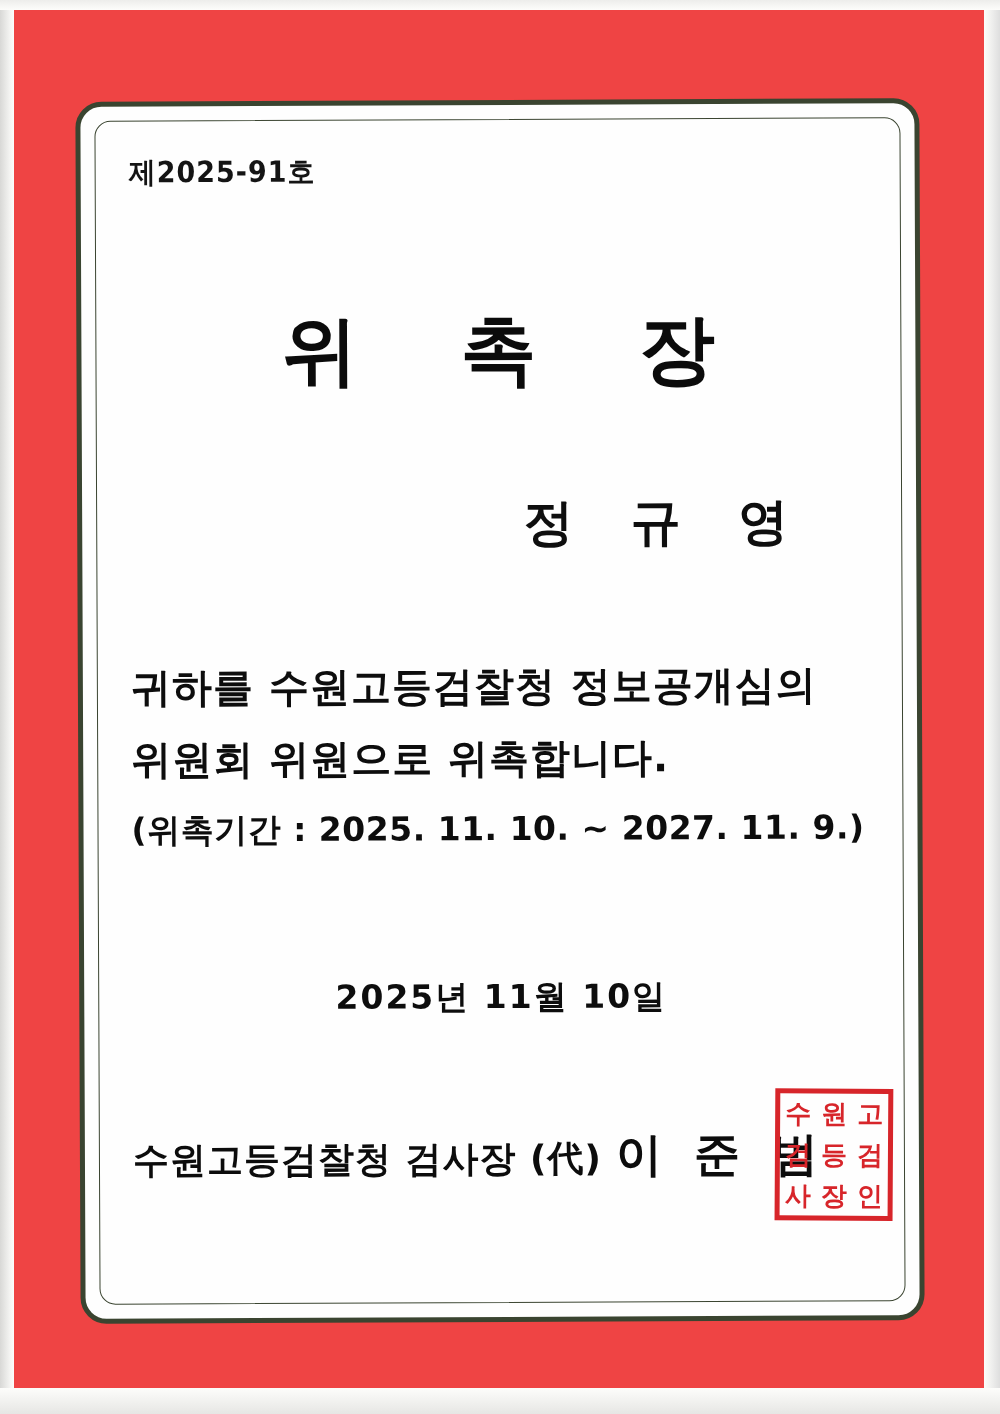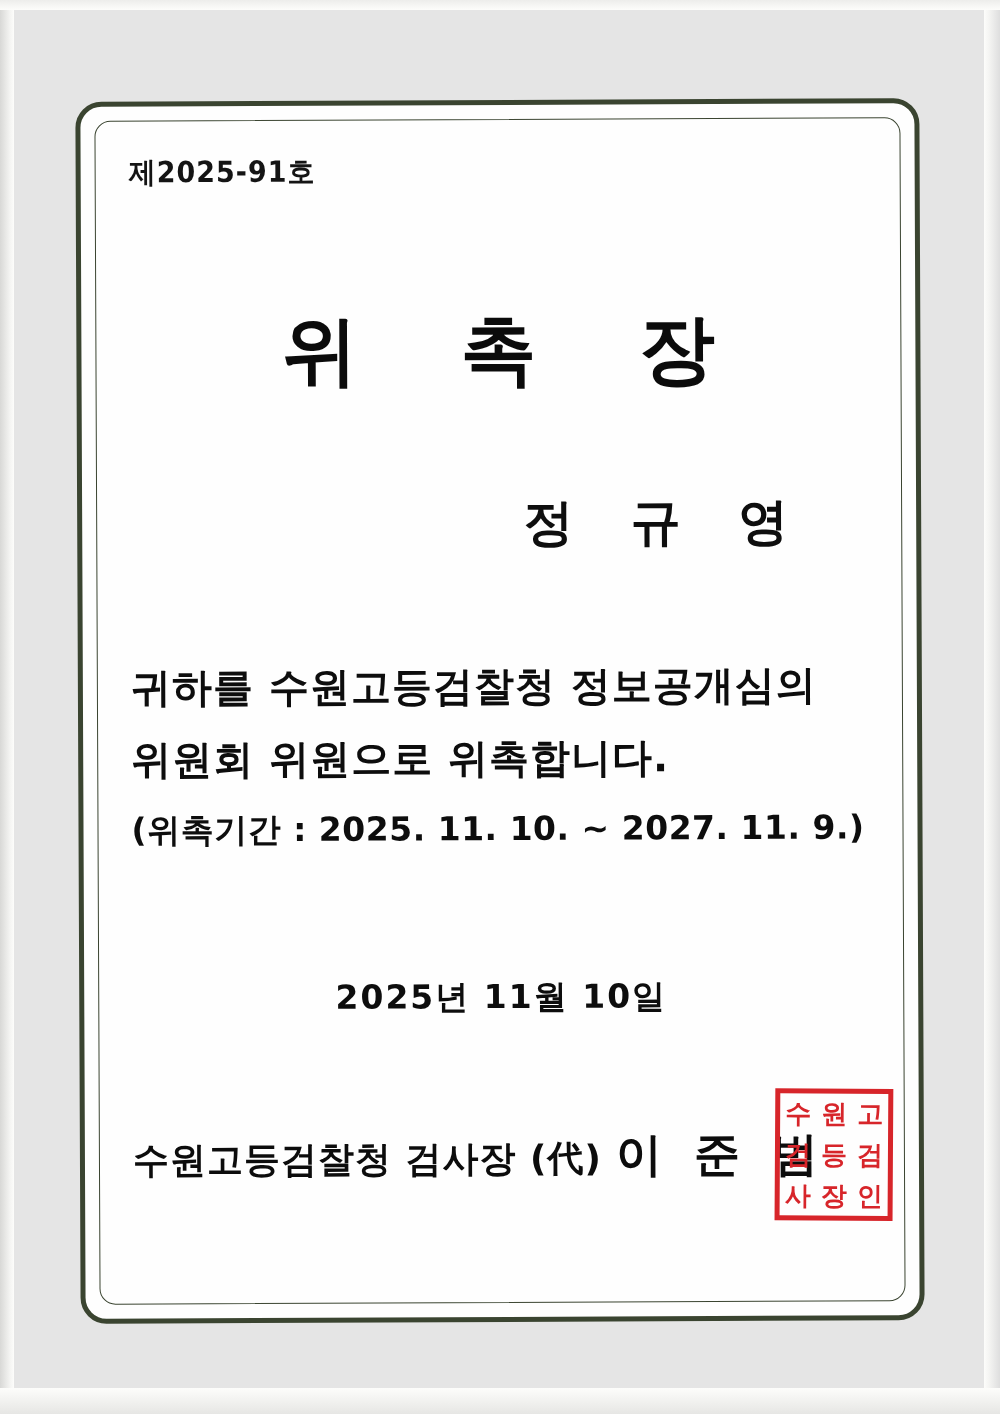--- a/index.html
+++ b/index.html
@@ -12,21 +12,21 @@
     height: 1414px;
     font-family: "Liberation Serif", serif;
     position: relative;
     overflow: hidden;
   }
 
   
   .scan-page {
     position: absolute;
     inset: 0;
-    background: #e5e5e5;
+    background: #ef4444;
   }
   .scan-edge-left {
     position: absolute;
     left: 0; top: 0; bottom: 0;
     width: 14px;
     background: linear-gradient(to right, #d8d8d6, #f4f4f2 70%, #fdfdfb);
   }
   .scan-edge-right {
     position: absolute;
     right: 0; top: 0; bottom: 0;

